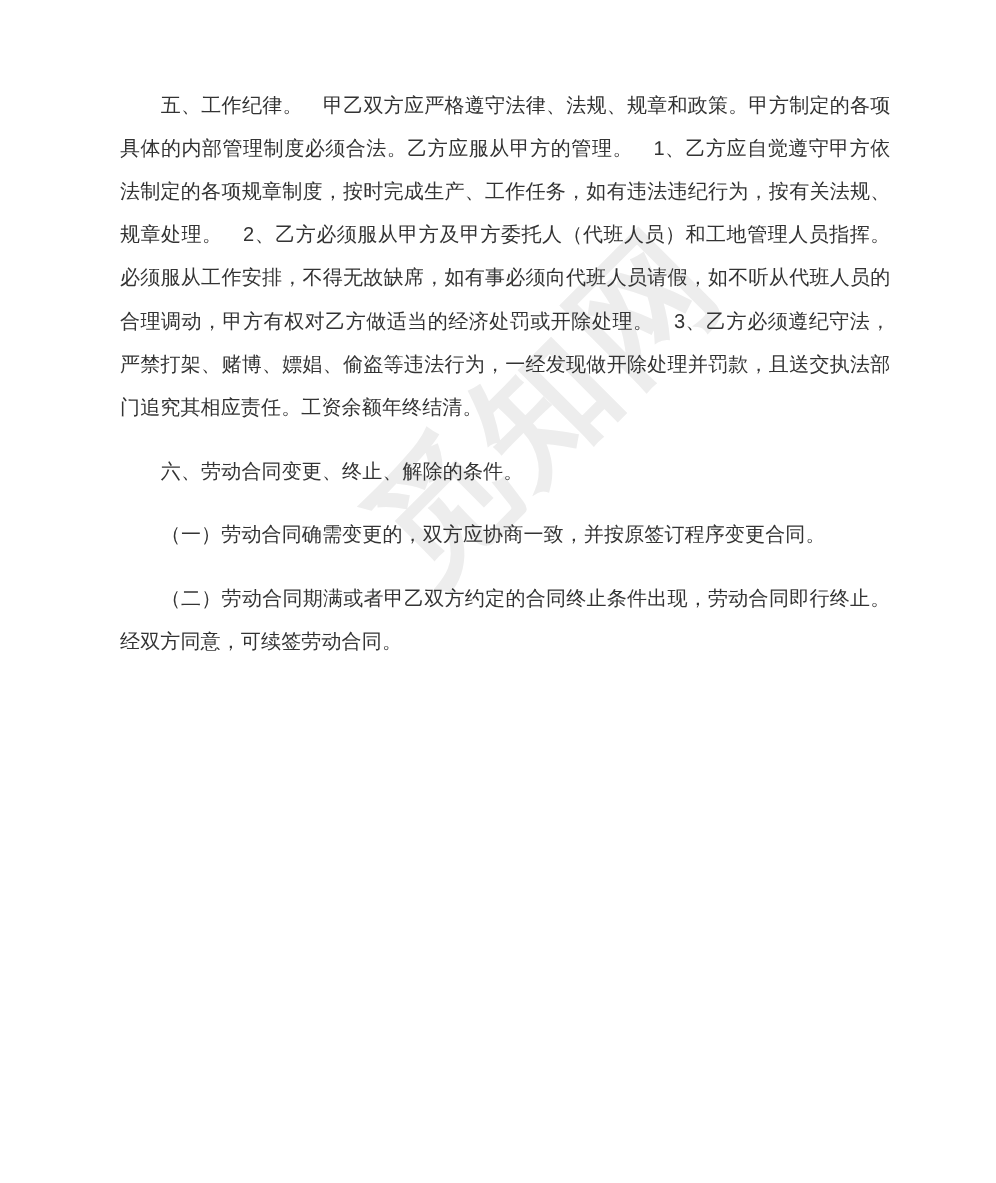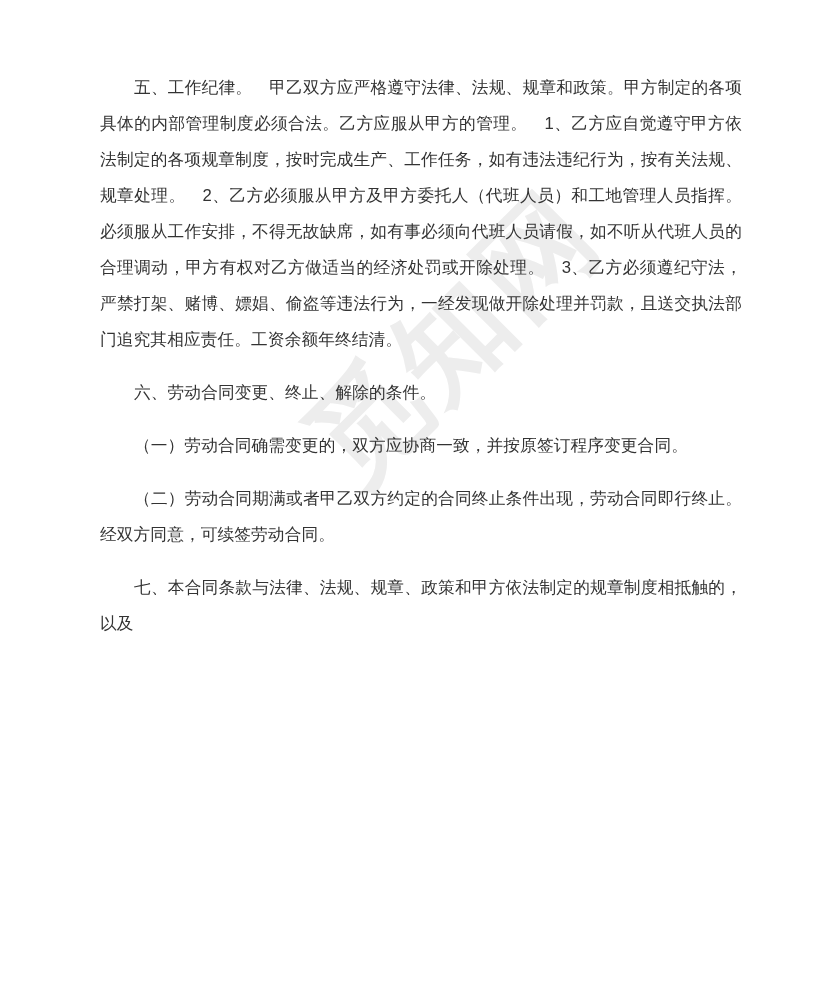--- a/index.html
+++ b/index.html
@@ -81,16 +81,15 @@
     <p class="para">五、工作纪律。　甲乙双方应严格遵守法律、法规、规章和政策。甲方制定的各项具体的内部管理制度必须合法。乙方应服从甲方的管理。　1、乙方应自觉遵守甲方依法制定的各项规章制度，按时完成生产、工作任务，如有违法违纪行为，按有关法规、规章处理。　2、乙方必须服从甲方及甲方委托人（代班人员）和工地管理人员指挥。必须服从工作安排，不得无故缺席，如有事必须向代班人员请假，如不听从代班人员的合理调动，甲方有权对乙方做适当的经济处罚或开除处理。　3、乙方必须遵纪守法，严禁打架、赌博、嫖娼、偷盗等违法行为，一经发现做开除处理并罚款，且送交执法部门追究其相应责任。工资余额年终结清。</p>
 
     <p class="para spaced-before">六、劳动合同变更、终止、解除的条件。</p>
 
     <p class="para spaced-before">（一）劳动合同确需变更的，双方应协商一致，并按原签订程序变更合同。</p>
 
     <p class="para spaced-before">（二）劳动合同期满或者甲乙双方约定的合同终止条件出现，劳动合同即行终止。经双方同意，可续签劳动合同。</p>
 
 
 
-    <p class="para spaced-before">七、本合同条款与法律、法规、规章、政策和甲方依法制定的规章制度相抵触的，以及</p>
 
   </div>
 </div>
 
 </body></html>

